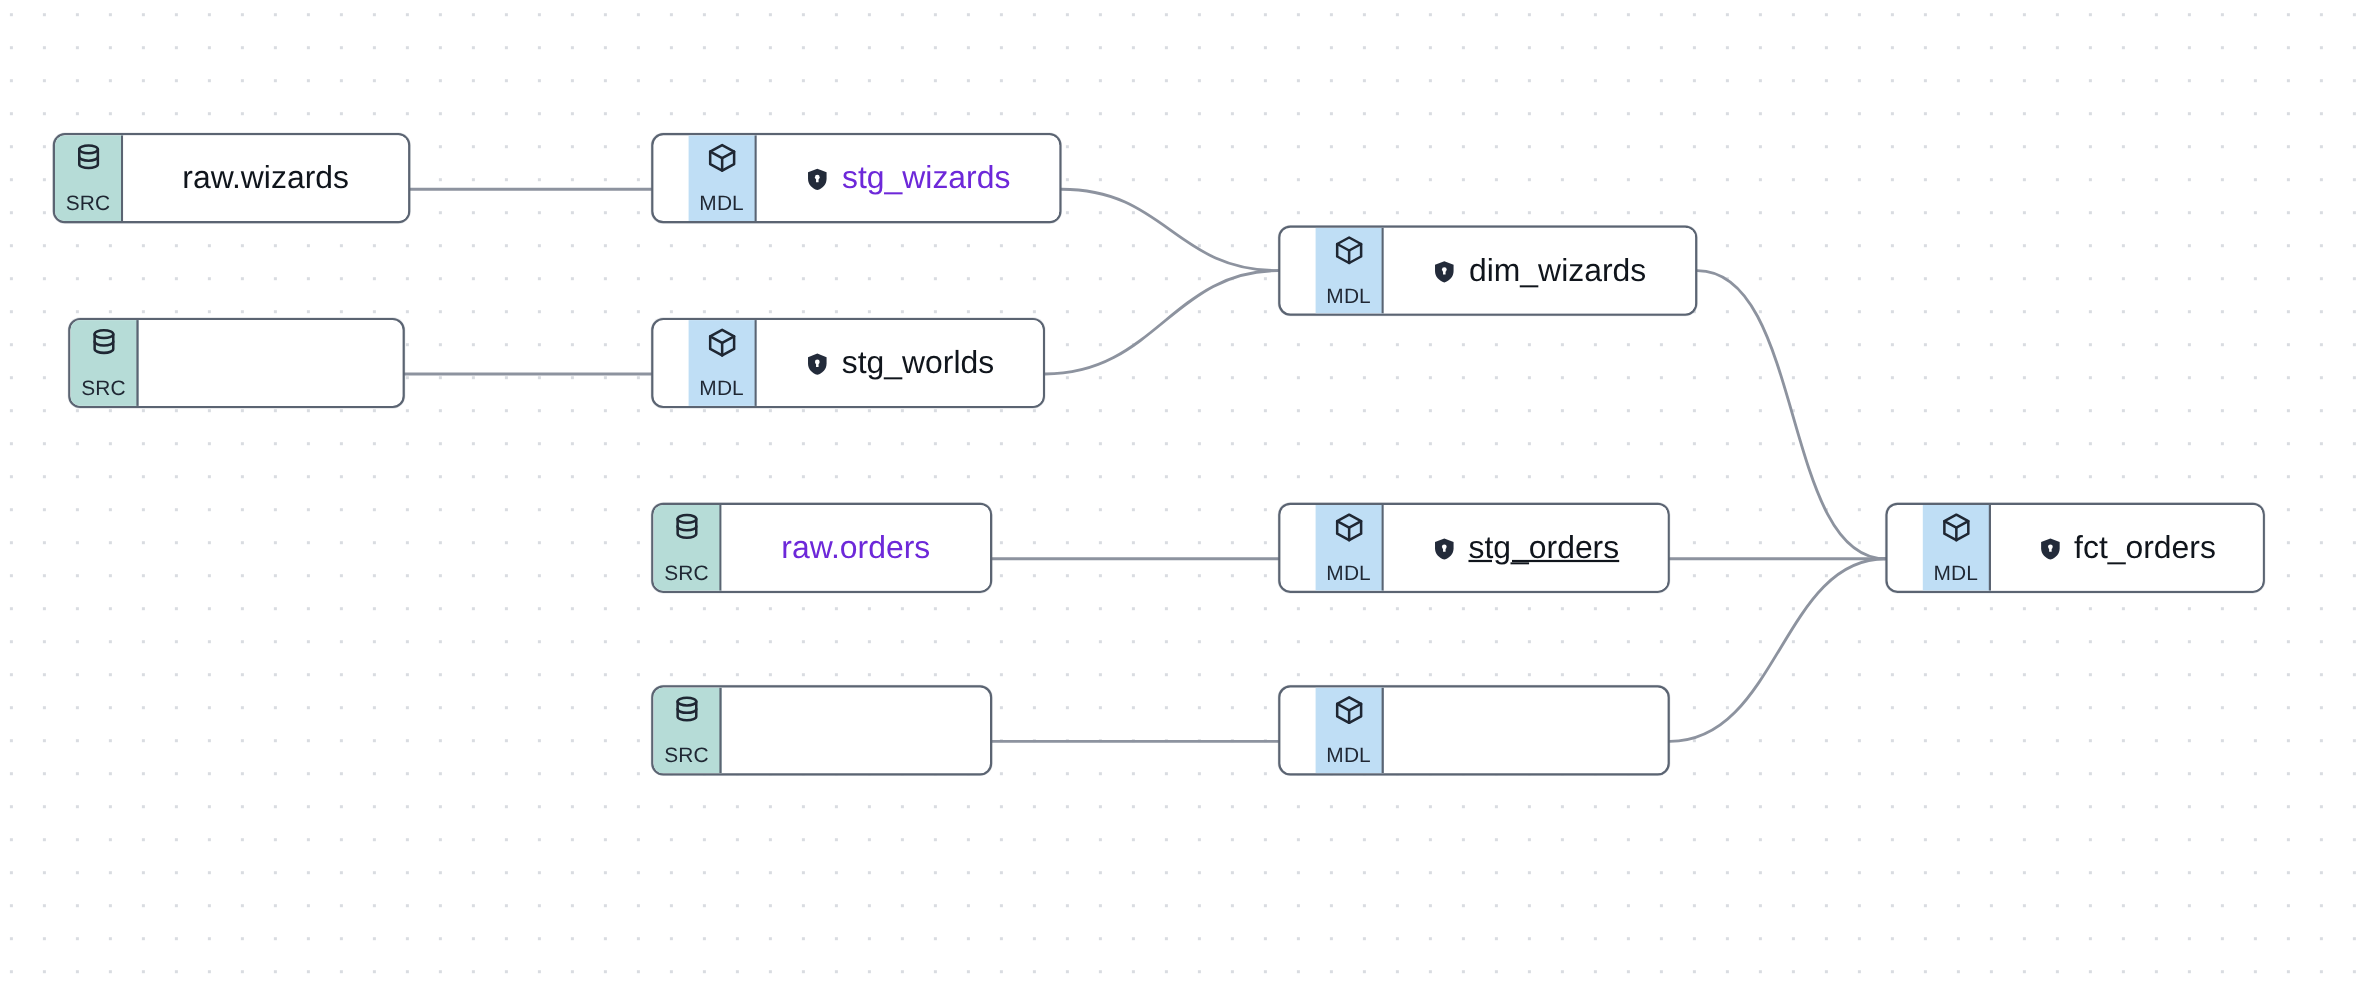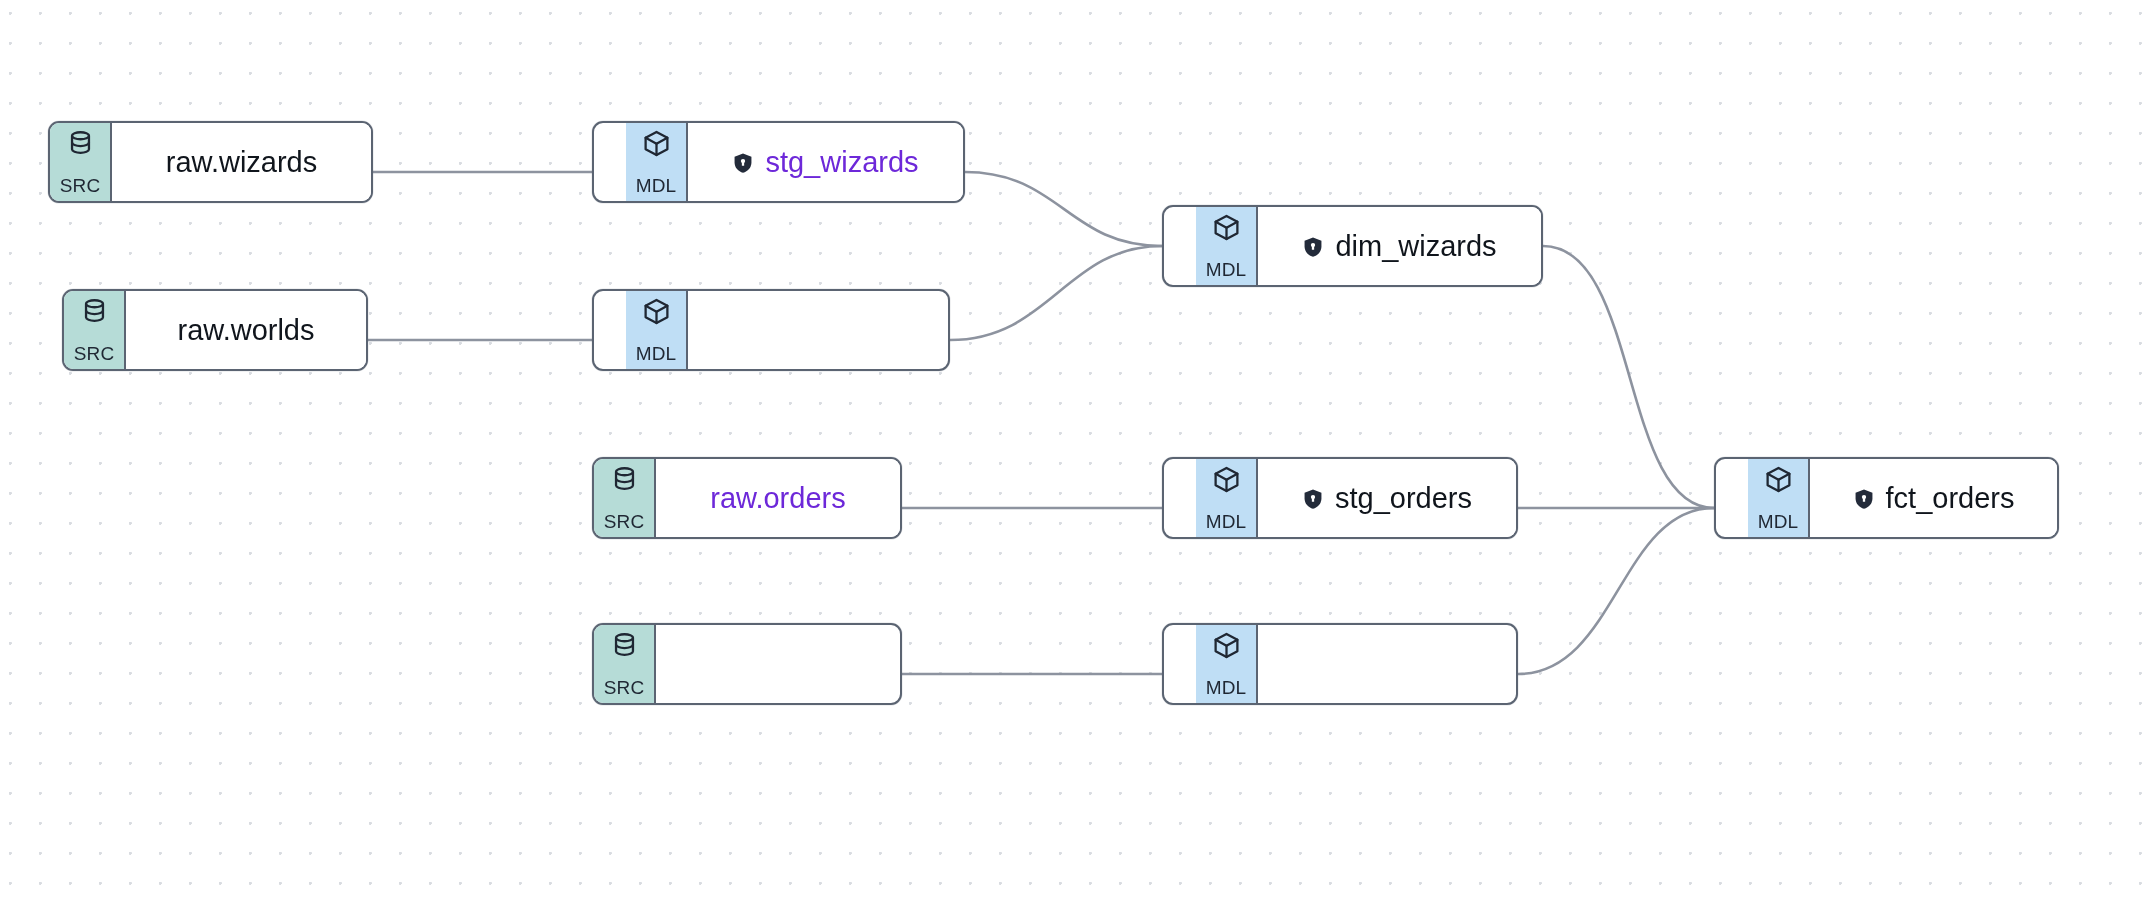--- a/index.html
+++ b/index.html
@@ -131,23 +131,20 @@
       </div>
       <div class="node src" style="left: 62px; top: 289px; width: 306px; height: 82px; border-color: rgb(91, 100, 114);">
         <div class="node-badge" style="background: rgb(182, 220, 215); border-right-color: rgb(91, 100, 114);">
           <span class="badge-icon"><svg viewBox="0 0 24 24" width="29" height="29" fill="none" stroke="#1f2733" stroke-width="1.9" stroke-linecap="round" stroke-linejoin="round">
               <ellipse cx="12" cy="5.6" rx="7" ry="2.9"></ellipse>
               <path d="M5 5.6 v5.6 c0 1.6 3.13 2.9 7 2.9 s7 -1.3 7 -2.9 v-5.6"></path>
               <path d="M5 11.2 v5.6 c0 1.6 3.13 2.9 7 2.9 s7 -1.3 7 -2.9 v-5.6"></path>
             </svg></span>
           <span class="badge-text">SRC</span>
         </div>
-        <div class="node-body">
-          <span class="node-label" style="color: rgb(16, 21, 28);">raw.worlds</span>
-        </div>
       </div>
       <div class="node src" style="left: 592px; top: 457px; width: 310px; height: 82px; border-color: rgb(91, 100, 114);">
         <div class="node-badge" style="background: rgb(182, 220, 215); border-right-color: rgb(91, 100, 114);">
           <span class="badge-icon"><svg viewBox="0 0 24 24" width="29" height="29" fill="none" stroke="#1f2733" stroke-width="1.9" stroke-linecap="round" stroke-linejoin="round">
               <ellipse cx="12" cy="5.6" rx="7" ry="2.9"></ellipse>
               <path d="M5 5.6 v5.6 c0 1.6 3.13 2.9 7 2.9 s7 -1.3 7 -2.9 v-5.6"></path>
               <path d="M5 11.2 v5.6 c0 1.6 3.13 2.9 7 2.9 s7 -1.3 7 -2.9 v-5.6"></path>
             </svg></span>
           <span class="badge-text">SRC</span>
         </div>
@@ -185,37 +182,45 @@
       </div>
       <div class="node mdl" style="left: 592px; top: 289px; width: 358px; height: 82px; border-color: rgb(91, 100, 114);">
         <div class="node-badge" style="background: rgb(191, 222, 245); border-right-color: rgb(91, 100, 114);">
           <span class="badge-icon"><svg viewBox="0 0 24 24" width="29" height="29" fill="none" stroke="#1f2733" stroke-width="1.9" stroke-linecap="round" stroke-linejoin="round">
               <path d="M12 2.4 L21 7.3 L21 16.7 L12 21.6 L3 16.7 L3 7.3 Z"></path>
               <path d="M3 7.3 L12 12.2 L21 7.3"></path>
               <path d="M12 12.2 L12 21.6"></path>
             </svg></span>
           <span class="badge-text">MDL</span>
         </div>
+        <div class="node-body">
+          <span class="lock-icon"><svg viewBox="0 0 24 24" width="22" height="22">
+              <path d="M12 1.6 L21.2 5.1 V11.4 C21.2 17.0 17.2 21.2 12 22.6 C6.8 21.2 2.8 17.0 2.8 11.4 V5.1 Z" fill="#232b3a"></path>
+              <circle cx="12" cy="9.9" r="2.35" fill="#ffffff"></circle>
+              <path d="M10.75 9.9 h2.5 v5.0 h-2.5 Z" fill="#ffffff"></path>
+            </svg></span>
+          <span class="node-label" style="color: rgb(16, 21, 28);">stg_worlds</span>
+        </div>
       </div>
       <div class="node mdl" style="left: 1162px; top: 457px; width: 356px; height: 82px; border-color: rgb(91, 100, 114);">
         <div class="node-badge" style="background: rgb(191, 222, 245); border-right-color: rgb(91, 100, 114);">
           <span class="badge-icon"><svg viewBox="0 0 24 24" width="29" height="29" fill="none" stroke="#1f2733" stroke-width="1.9" stroke-linecap="round" stroke-linejoin="round">
               <path d="M12 2.4 L21 7.3 L21 16.7 L12 21.6 L3 16.7 L3 7.3 Z"></path>
               <path d="M3 7.3 L12 12.2 L21 7.3"></path>
               <path d="M12 12.2 L12 21.6"></path>
             </svg></span>
           <span class="badge-text">MDL</span>
         </div>
         <div class="node-body">
           <span class="lock-icon"><svg viewBox="0 0 24 24" width="22" height="22">
               <path d="M12 1.6 L21.2 5.1 V11.4 C21.2 17.0 17.2 21.2 12 22.6 C6.8 21.2 2.8 17.0 2.8 11.4 V5.1 Z" fill="#232b3a"></path>
               <circle cx="12" cy="9.9" r="2.35" fill="#ffffff"></circle>
               <path d="M10.75 9.9 h2.5 v5.0 h-2.5 Z" fill="#ffffff"></path>
             </svg></span>
-          <span class="node-label" style="color: rgb(16, 21, 28);">stg_orders</span>
+          <span class="node-label" style="color: rgb(16, 21, 28); text-decoration: underline;">stg_orders</span>
         </div>
       </div>
       <div class="node mdl" style="left: 1162px; top: 623px; width: 356px; height: 82px; border-color: rgb(91, 100, 114);">
         <div class="node-badge" style="background: rgb(191, 222, 245); border-right-color: rgb(91, 100, 114);">
           <span class="badge-icon"><svg viewBox="0 0 24 24" width="29" height="29" fill="none" stroke="#1f2733" stroke-width="1.9" stroke-linecap="round" stroke-linejoin="round">
               <path d="M12 2.4 L21 7.3 L21 16.7 L12 21.6 L3 16.7 L3 7.3 Z"></path>
               <path d="M3 7.3 L12 12.2 L21 7.3"></path>
               <path d="M12 12.2 L12 21.6"></path>
             </svg></span>
           <span class="badge-text">MDL</span>

